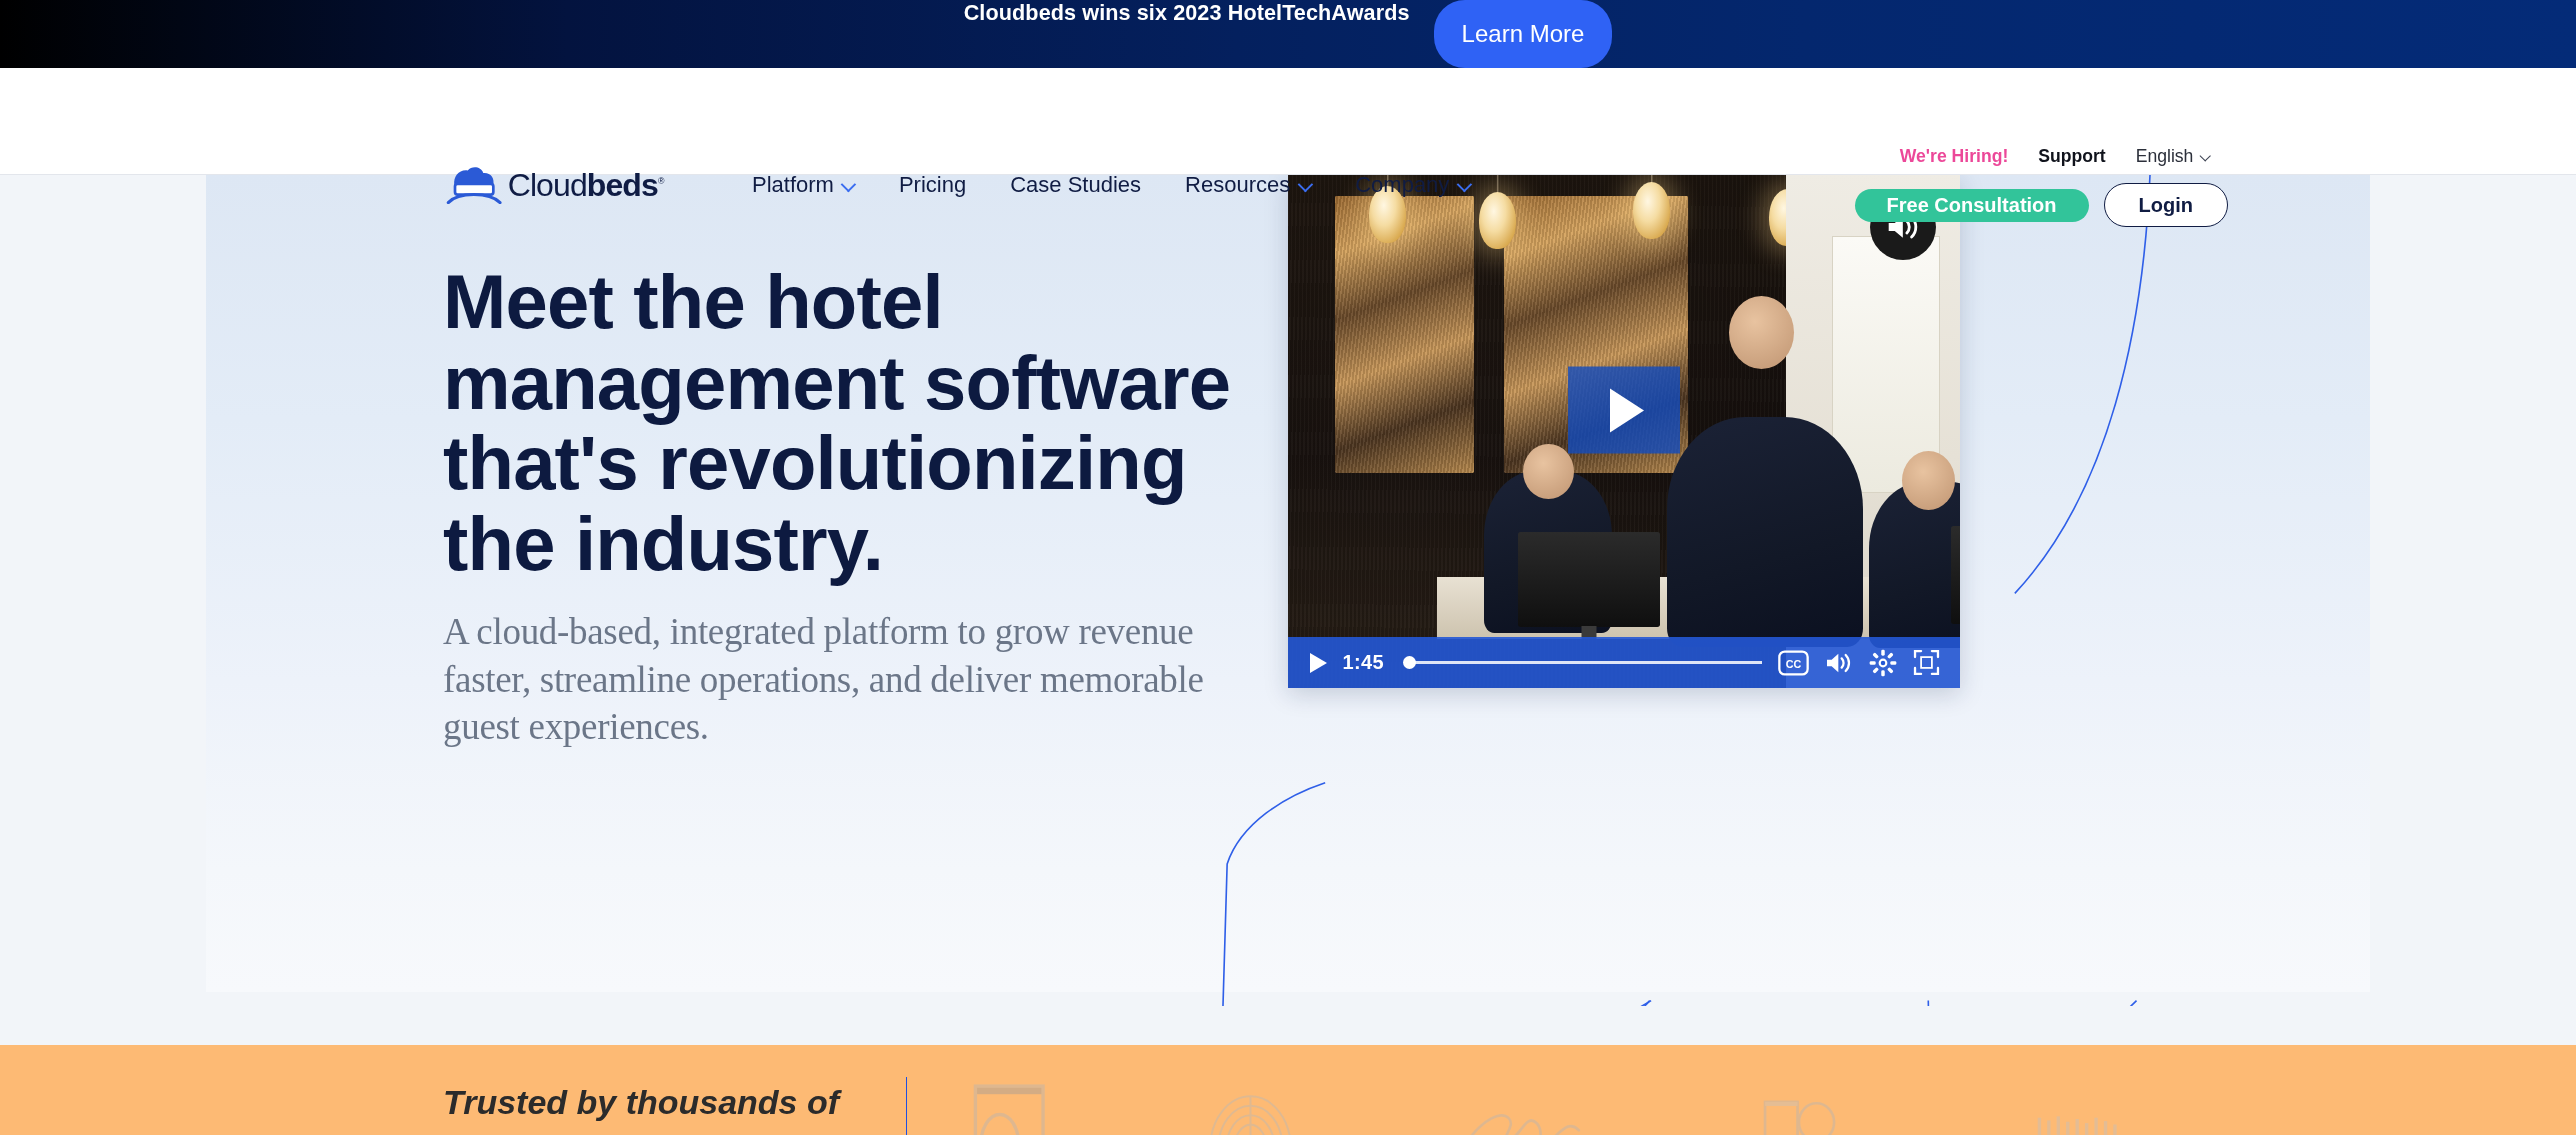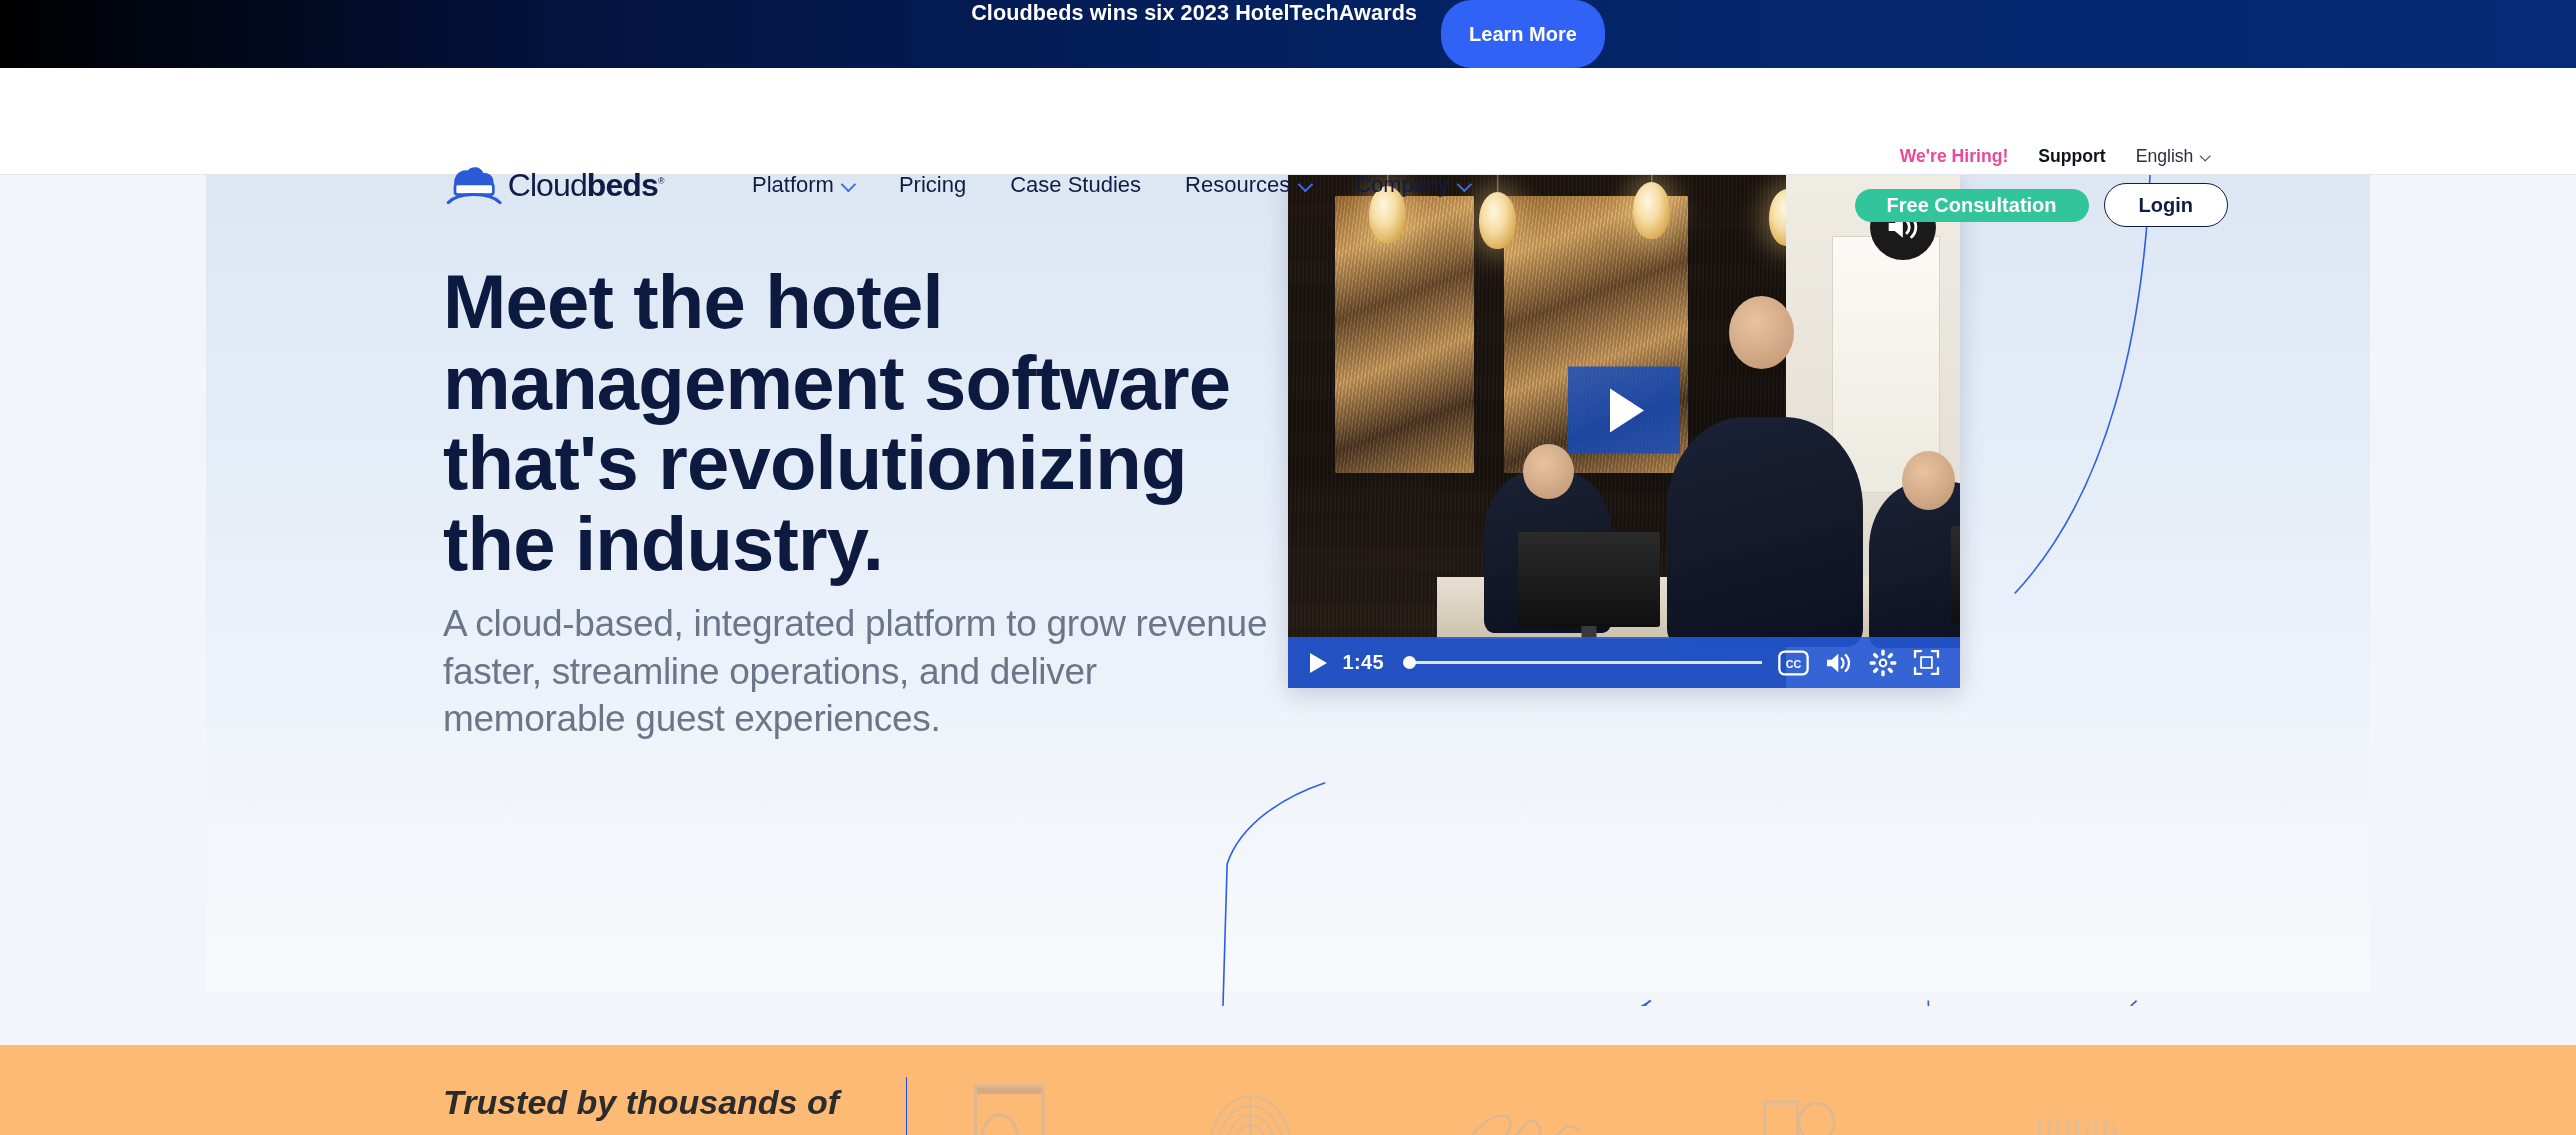--- a/index.html
+++ b/index.html
@@ -17,21 +17,21 @@
     position: absolute; left: 0; top: 0; width: 2576px; height: 68px;
     background: linear-gradient(90deg, #000000 0%, #03133f 22%, #04205e 48%, #04276e 70%, #042b78 100%);
     display: flex; justify-content: center; gap: 24px;
     z-index: 40;
   }
   .announce-text {
     color: #ffffff; font-size: 21.6px; font-weight: 700; letter-spacing: 0.1px;
     white-space: nowrap;
   }
   .announce-btn {
-    background: #2f62f5; color: #ffffff; font-size: 20px; font-weight: 700;
+    background: #2f62f5; color: #ffffff; font-size: 24px; font-weight: 400;
     border: none; border-radius: 31px; padding: 11.5px 28px; cursor: pointer;
     white-space: nowrap; font-family: "Liberation Sans", sans-serif;
   }
 
   
   .header {
     position: absolute; left: 0; top: 68px; width: 2576px; height: 107px;
     background: #ffffff; border-bottom: 0.7px solid #e3e6ec; z-index: 35;
   }
   .header-inner { position: relative; width: 2576px; height: 107px; }
@@ -90,22 +90,22 @@
     background: linear-gradient(180deg, #dde7f4 0%, #e3ecf7 30%, #edf2fa 62%, #f4f7fb 85%, #f7f9fc 100%);
   }
   .hero-lines { position: absolute; left: 0; top: 0; width: 2576px; height: 832px; }
 
   .hero-copy { position: absolute; left: 443px; top: 88px; width: 832px; }
   .hero-title {
     font-size: 76px; line-height: 1.06; font-weight: 700; color: #0d1a40;
     letter-spacing: -0.8px; font-family: "Liberation Sans", sans-serif;
   }
   .hero-sub {
-    margin-top: 16px; font-size: 37px; line-height: 1.28; color: #6b7688;
-    font-weight: 400; letter-spacing: -0.3px;
+    margin-top: 24px; font-size: 37px; line-height: 1.28; color: #6b7688;
+    font-weight: 400; letter-spacing: -0.3px; font-family: Liberation Serif, serif;
   }
   .btn-demo {
     margin-top: 46px; background: #32c49a; color: #ffffff; font-size: 23px; font-weight: 700;
     border: none; border-radius: 9.5px; padding: 18px 35px; cursor: pointer;
     font-family: "Liberation Sans", sans-serif;
   }
 
   
   .video {
     position: absolute; left: 1288px; top: 174px; width: 672px; height: 514px;

